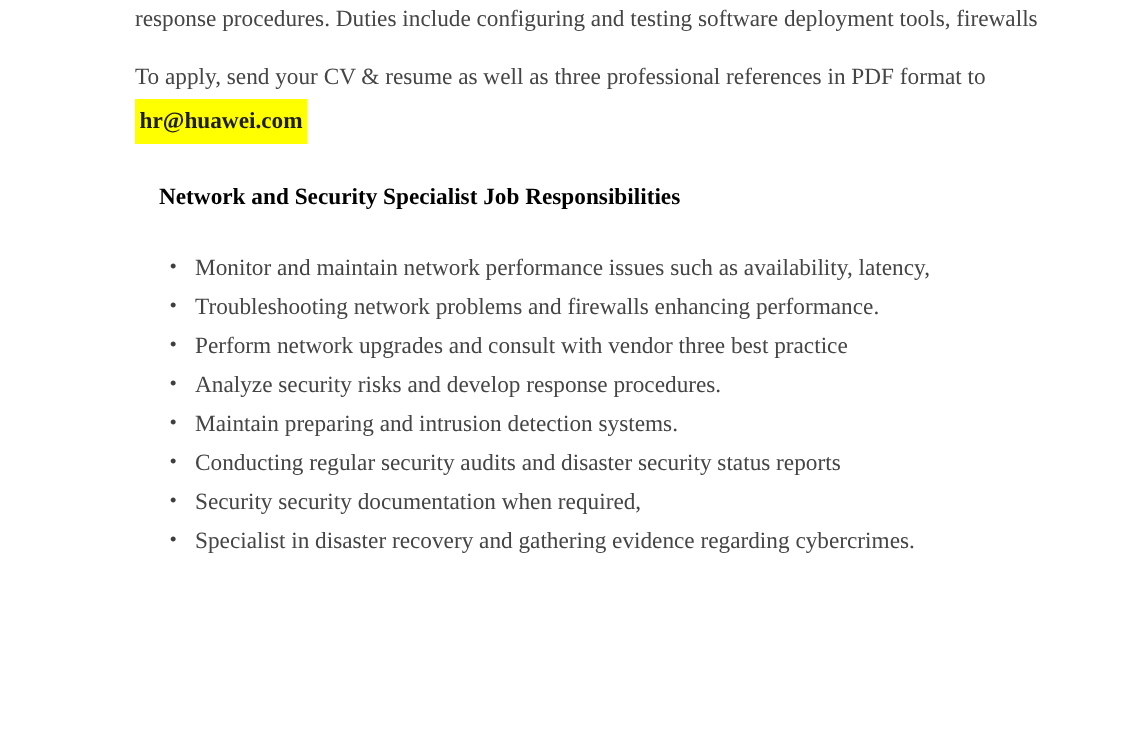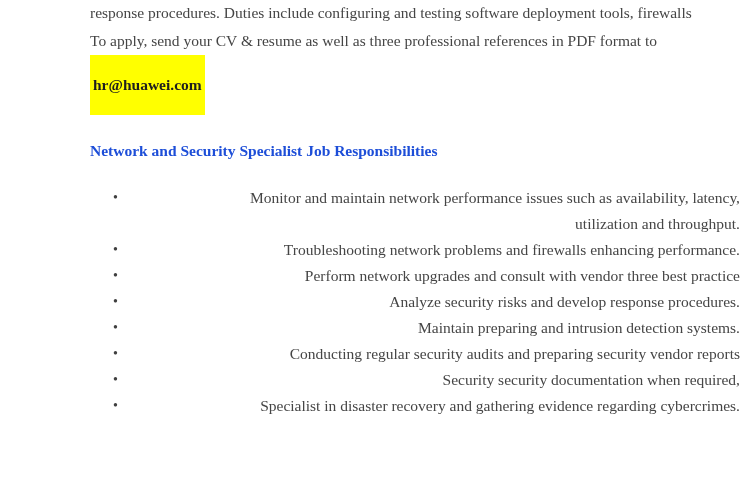--- a/index.html
+++ b/index.html
@@ -12,55 +12,55 @@
     font-family: "Liberation Serif", "DejaVu Serif", serif;
     font-size: 15.5px;
     color: #454545;
   }
   .content {
     padding: 0 10px 0 90px;
   }
   .para { margin: 0; line-height: 28px; }
   .para .line { display: block; white-space: nowrap; }
   .p-top { margin-top: -1px; }
-  .p-apply { }
+  .p-apply { margin-top: 11px; }
   .email-line { display: block; }
   .email-hl {
     display: inline-block;
     background: #ffff00;
-    padding: 16px 3px;
+    padding: 1px 3px;
     font-weight: bold;
     color: #1e1e1e;
   }
   .doc-heading {
-    margin: 22px 0 0 0;
+    margin: 22px 0 0 16px;
     line-height: 28px;
     font-size: 15.5px;
     font-weight: bold;
-    color: #1d4ed8;
+    color: #000000;
     white-space: nowrap;
   }
   ul.resp-list {
     list-style: none;
     margin: 20px 0 0 0;
     padding: 0;
     line-height: 26px;
   }
   ul.resp-list li {
     position: relative;
     padding-left: 40px;
   }
   ul.resp-list .bullet {
     position: absolute;
     left: 23px;
     top: 0;
     font-size: 14px;
     color: #3f3f3f;
   }
-  ul.resp-list .line { display: block; white-space: nowrap; text-align: right; }
+  ul.resp-list .line { display: block; white-space: nowrap; }
 </style>
 </head>
 <body>
 
 <div class="page">
   <div class="content">
 
     <p class="para p-top">
       <span class="line">response procedures. Duties include configuring and testing software deployment tools, firewalls</span>
     </p>
@@ -71,41 +71,40 @@
         <span class="email-hl">hr@huawei.com</span>
       </span>
     </p>
 
     <h2 class="doc-heading">Network and Security Specialist Job Responsibilities</h2>
 
     <ul class="resp-list">
       <li>
         <span class="bullet">•</span>
         <span class="line">Monitor and maintain network performance issues such as availability, latency,</span>
-        <span class="line">utilization and throughput.</span>
       </li>
       <li>
         <span class="bullet">•</span>
         <span class="line">Troubleshooting network problems and firewalls enhancing performance.</span>
       </li>
       <li>
         <span class="bullet">•</span>
         <span class="line">Perform network upgrades and consult with vendor three best practice</span>
       </li>
       <li>
         <span class="bullet">•</span>
         <span class="line">Analyze security risks and develop response procedures.</span>
       </li>
       <li>
         <span class="bullet">•</span>
         <span class="line">Maintain preparing and intrusion detection systems.</span>
       </li>
       <li>
         <span class="bullet">•</span>
-        <span class="line">Conducting regular security audits and preparing security vendor reports</span>
+        <span class="line">Conducting regular security audits and disaster security status reports</span>
       </li>
       <li>
         <span class="bullet">•</span>
         <span class="line">Security security documentation when required,</span>
       </li>
       <li>
         <span class="bullet">•</span>
         <span class="line">Specialist in disaster recovery and gathering evidence regarding cybercrimes.</span>
       </li>
     </ul>

